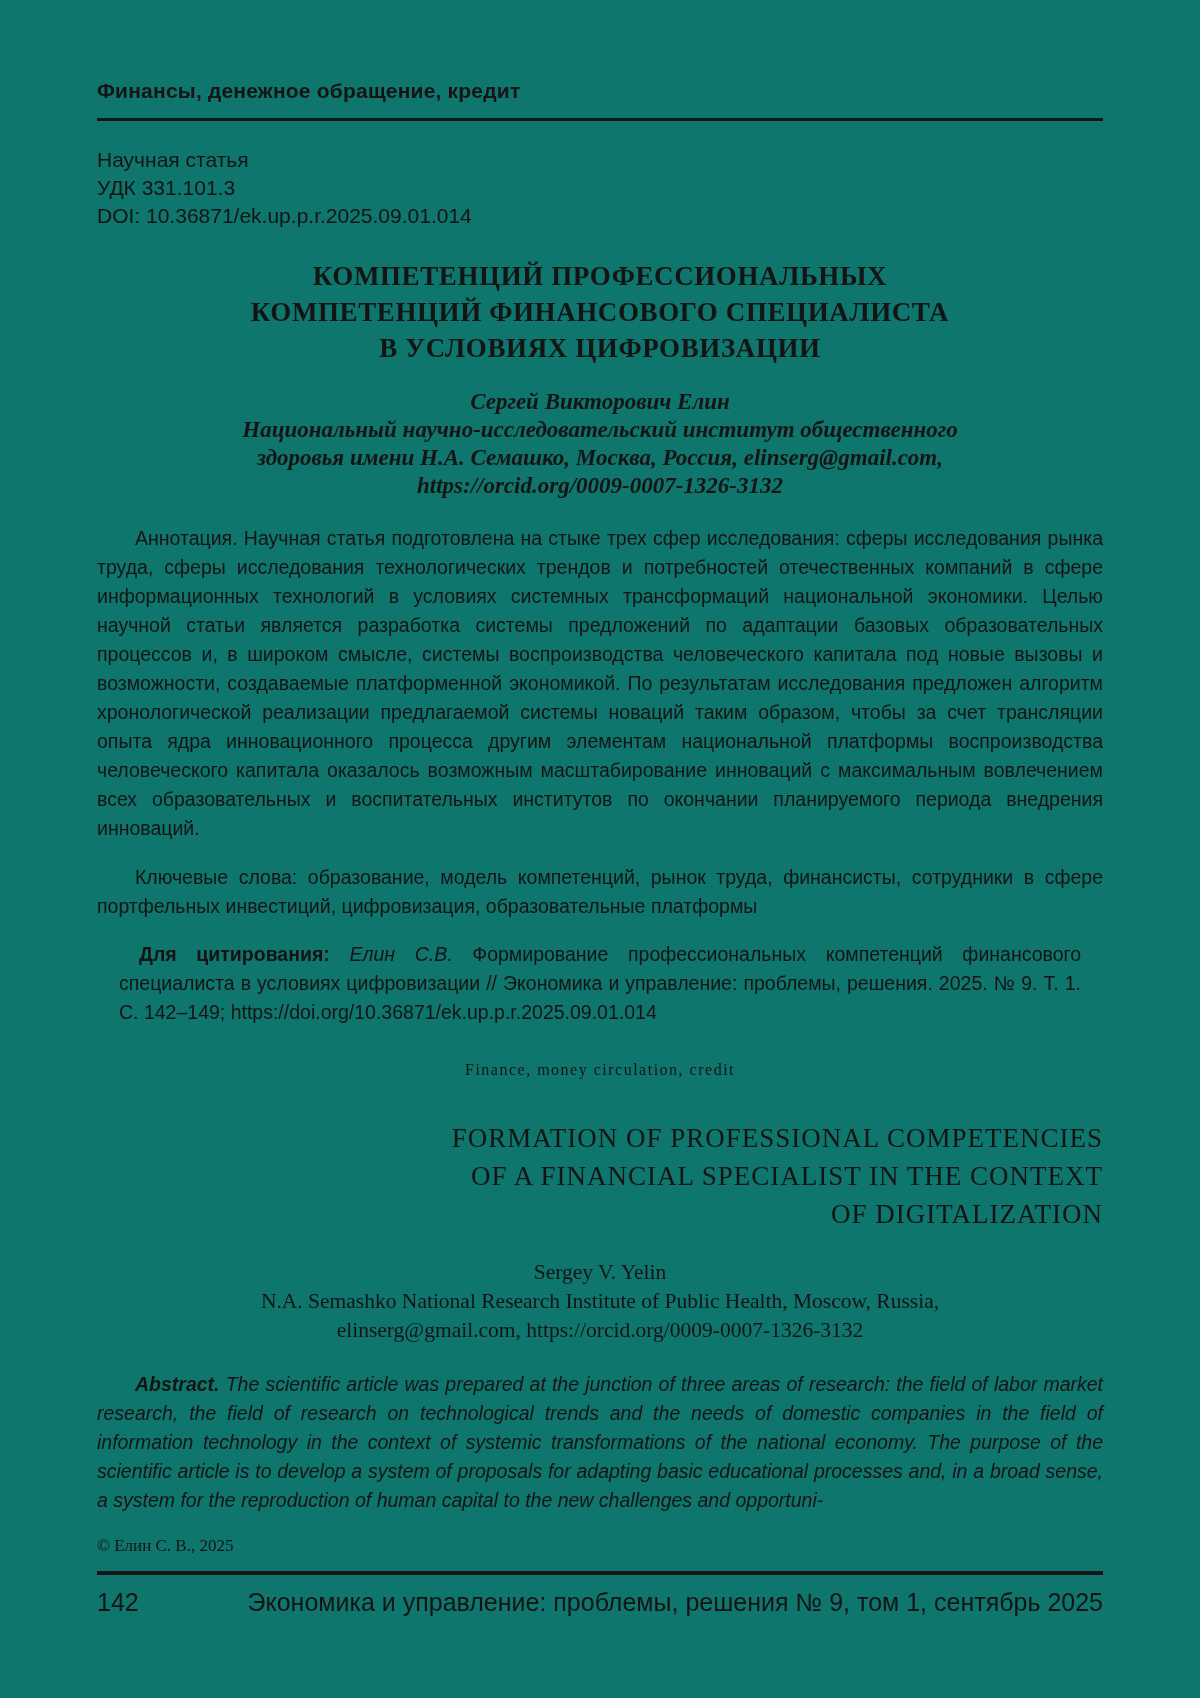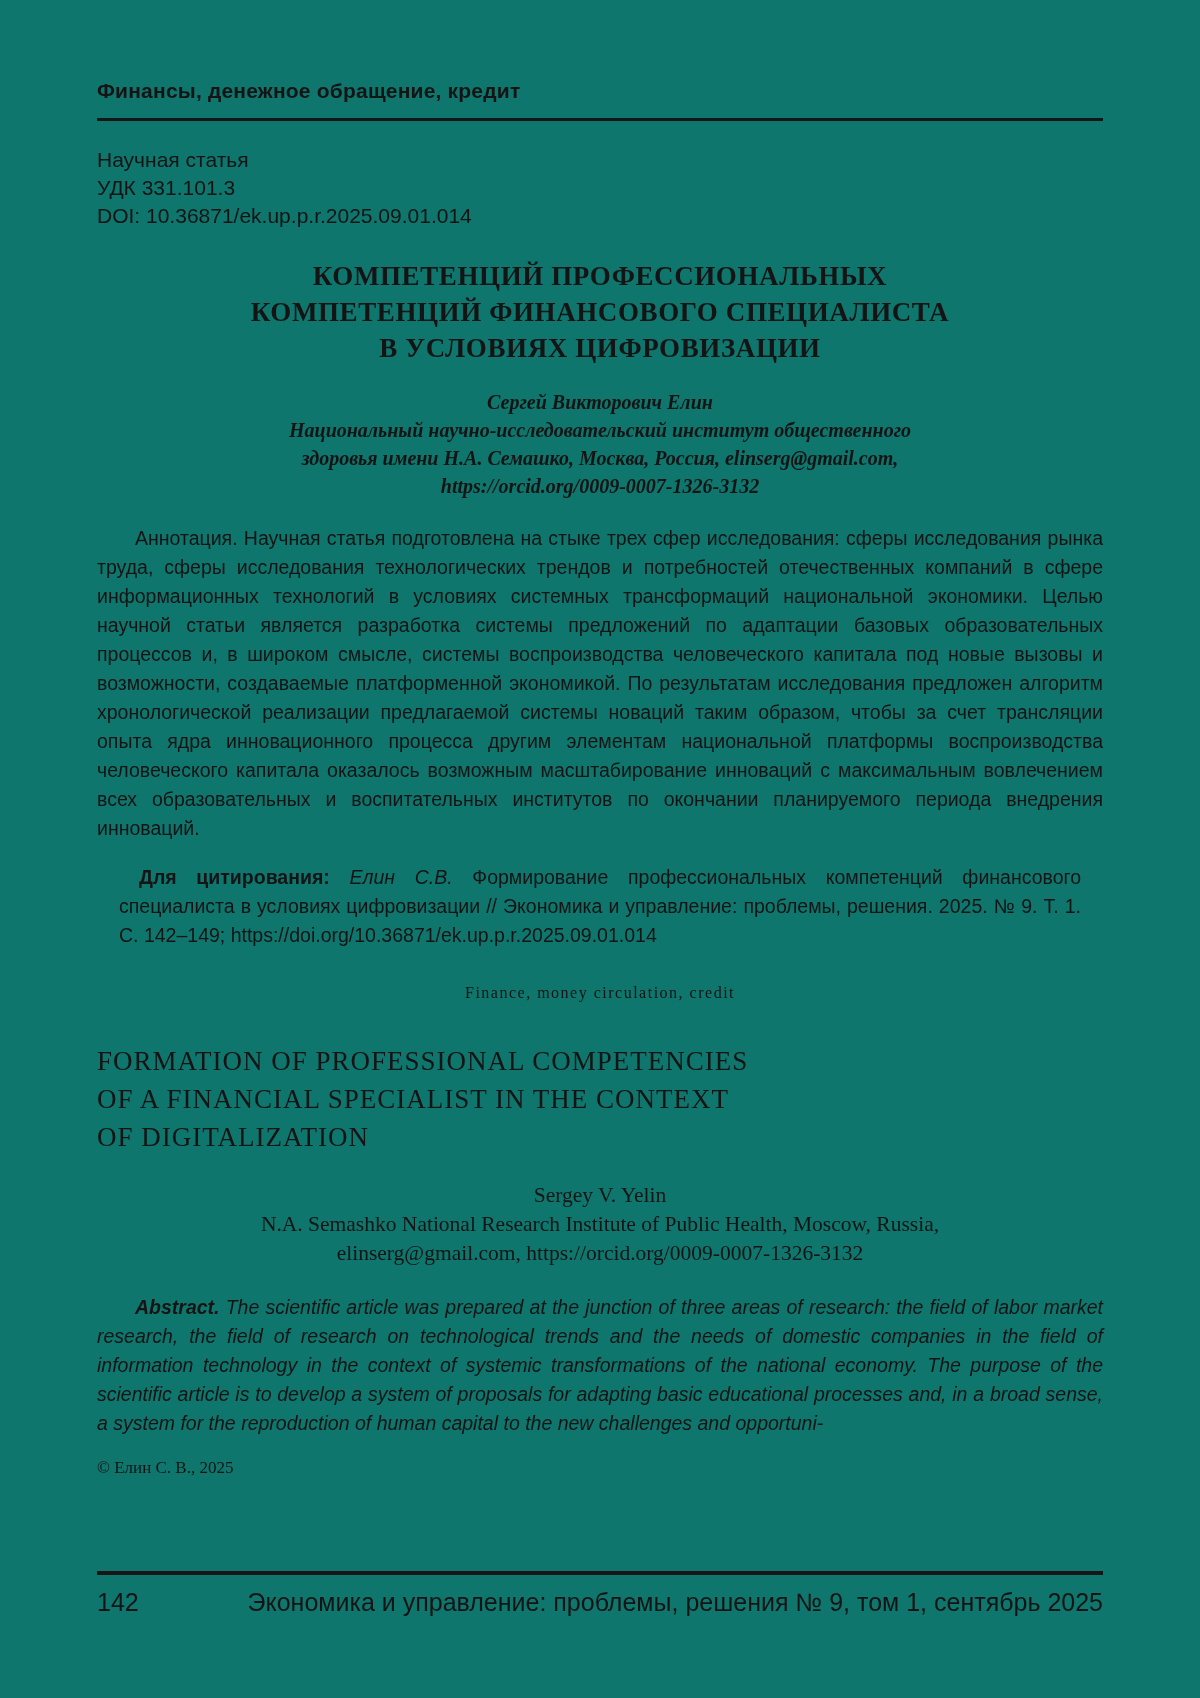--- a/index.html
+++ b/index.html
@@ -48,21 +48,21 @@
     line-height: 36px;
     letter-spacing: 0.6px;
   }
   
   .ru-author-block {
     margin-top: 22px;
     text-align: center;
     font-family: "Liberation Serif", serif;
     font-weight: 700;
     font-style: italic;
-    font-size: 20px;
+    font-size: 23px;
     line-height: 28px;
   }
   
   .sans-par {
     font-family: "Liberation Sans", sans-serif;
     font-size: 19.5px;
     line-height: 29px;
     text-align: justify;
     text-indent: 38px;
   }
@@ -91,21 +91,21 @@
   .en-section {
     margin-top: 28px;
     text-align: center;
     font-family: "Liberation Serif", serif;
     font-size: 16px;
     line-height: 30px;
     letter-spacing: 1.5px;
   }
   .en-title {
     margin-top: 34px;
-    text-align: left;
+    text-align: right;
     font-family: "Liberation Serif", serif;
     font-weight: 400;
     font-size: 27px;
     line-height: 38px;
     letter-spacing: 1px;
   }
   .en-author-block {
     margin-top: 25px;
     text-align: center;
     font-family: "Liberation Serif", serif;
@@ -168,20 +168,21 @@
 
   <div class="ru-author-block">
     <div>Сергей Викторович Елин</div>
     <div>Национальный научно-исследовательский институт общественного</div>
     <div>здоровья имени Н.А. Семашко, Москва, Россия, elinserg@gmail.com,</div>
     <div>https://orcid.org/0009-0007-1326-3132</div>
   </div>
 
   <p class="sans-par ru-abstract"><span class="lead">Аннотация.</span> <span>Научная статья подготовлена на стыке трех сфер исследования: сферы исследования рынка труда, сферы исследования технологических трендов и потребностей отечественных компаний в сфере информационных технологий в условиях системных трансформаций национальной экономики. Целью научной статьи является разработка системы предложений по адаптации базовых образовательных процессов и, в широком смысле, системы воспроизводства человеческого капитала под новые вызовы и возможности, создаваемые платформенной экономикой. По результатам исследования предложен алгоритм хронологической реализации предлагаемой системы новаций таким образом, чтобы за счет трансляции опыта ядра инновационного процесса другим элементам национальной платформы воспроизводства человеческого капитала оказалось возможным масштабирование инноваций с максимальным вовлечением всех образовательных и воспитательных институтов по окончании планируемого периода внедрения инноваций.</span></p>
 
+  <p class="sans-par ru-keywords"><span class="lead">Ключевые слова:</span> <span>образование, модель компетенций, рынок труда, финансисты, сотрудники в сфере портфельных инвестиций, цифровизация, образовательные платформы</span></p>
 
   <p class="citation"><span class="lead">Для цитирования:</span> <span class="cit-author">Елин С.В.</span> <span>Формирование профессиональных компетенций финансового специалиста в условиях цифровизации // Экономика и управление: проблемы, решения. 2025. № 9. Т. 1. С. 142–149; https://doi.org/10.36871/ek.up.p.r.2025.09.01.014</span></p>
 
 
   <div class="en-section">Finance, money circulation, credit</div>
 
   <div class="en-title">
     <div>FORMATION OF PROFESSIONAL COMPETENCIES</div>
     <div>OF A FINANCIAL SPECIALIST IN THE CONTEXT</div>
     <div>OF DIGITALIZATION</div>

